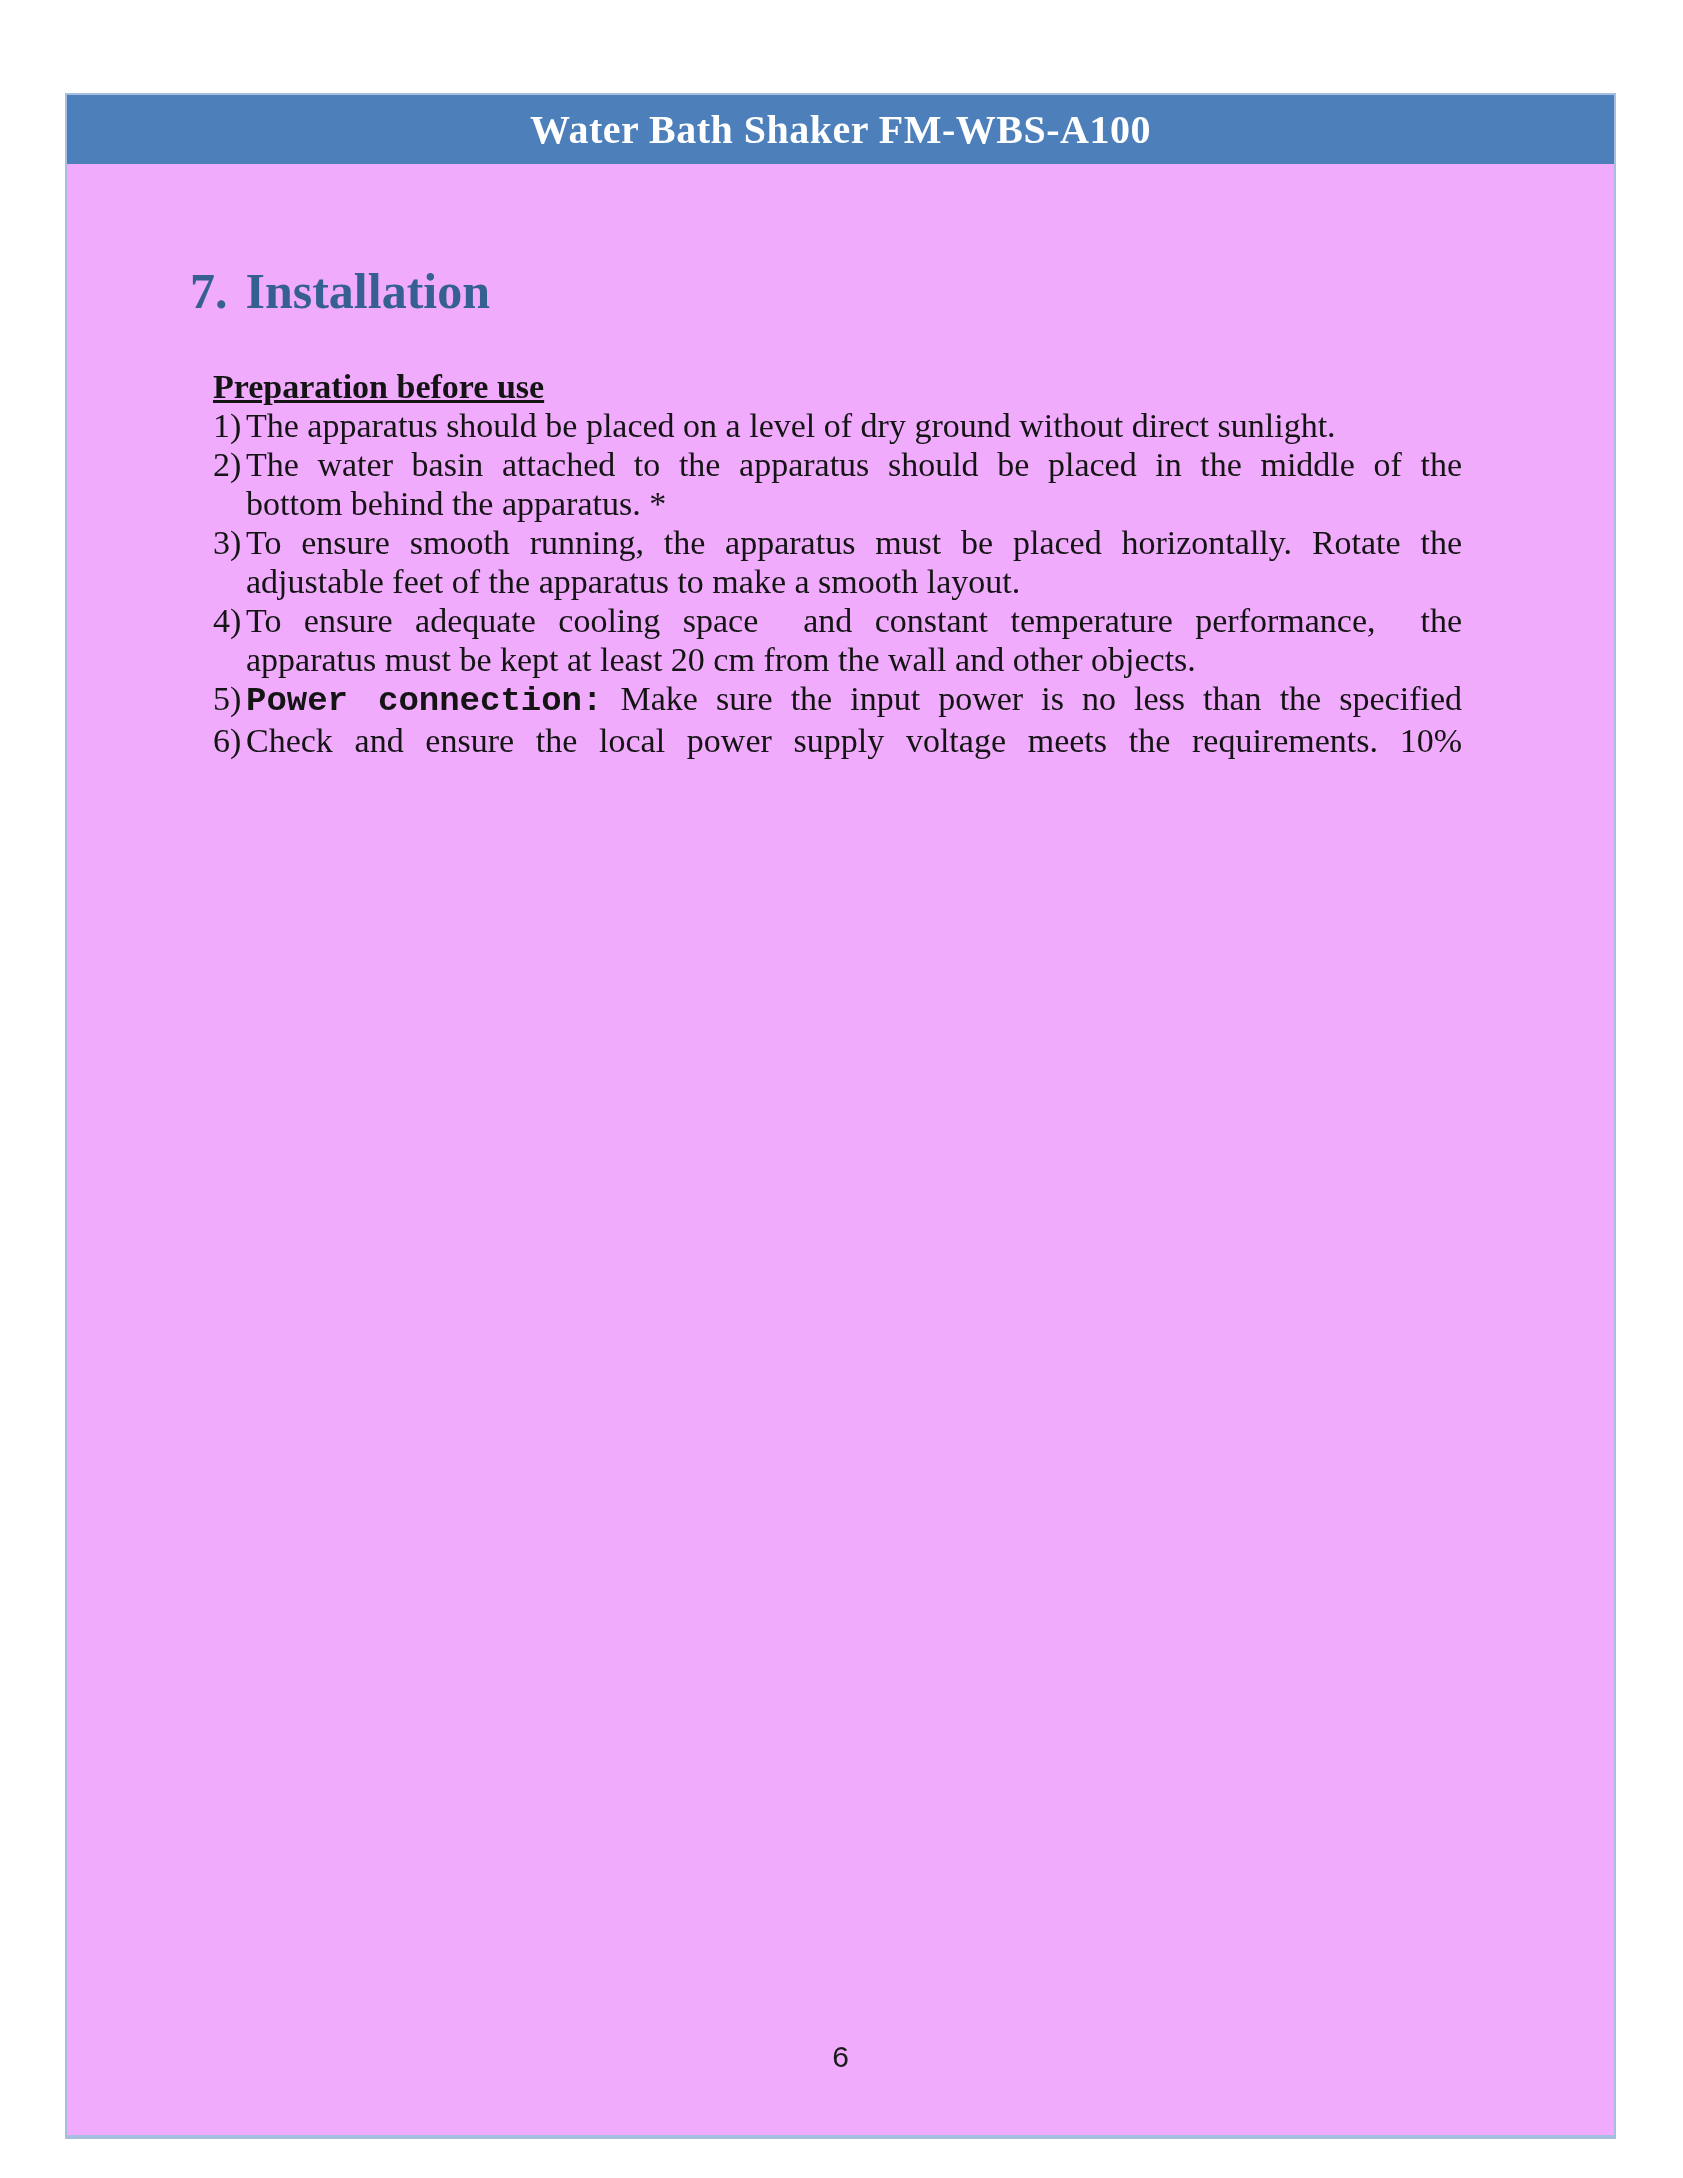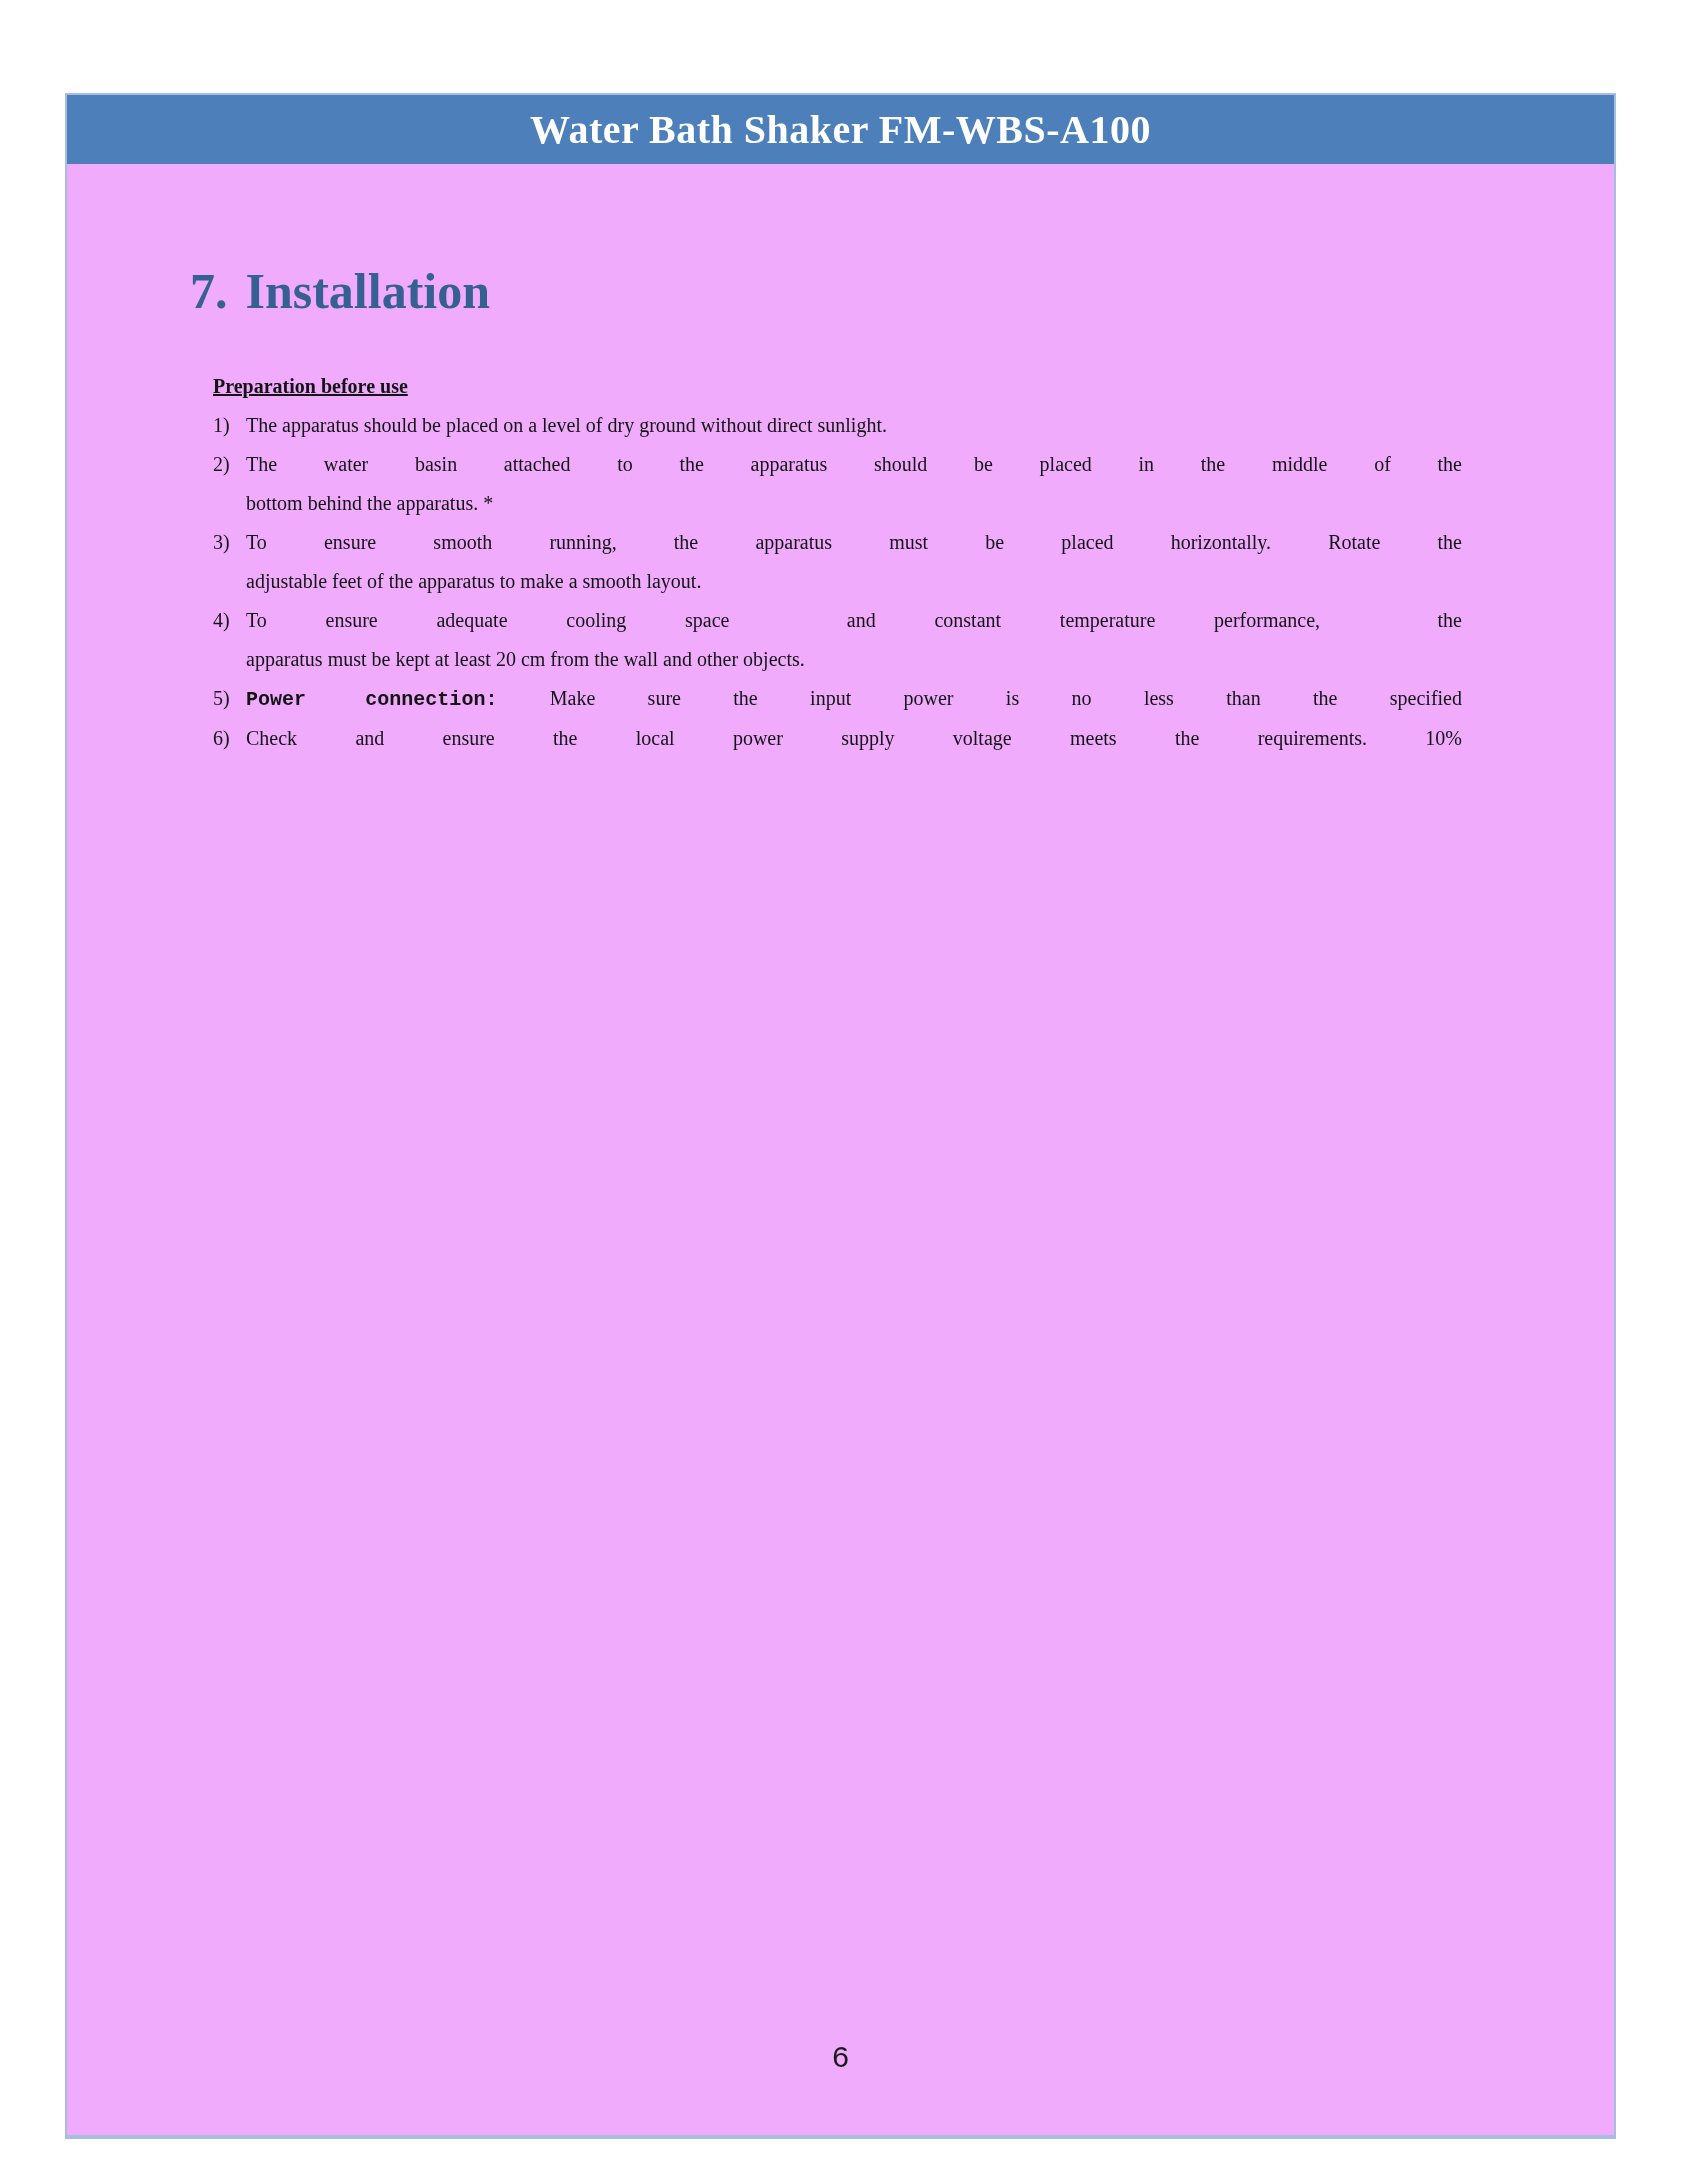--- a/index.html
+++ b/index.html
@@ -46,21 +46,21 @@
     color: #376092;
     font-size: 50px;
     font-weight: bold;
     line-height: 1.2;
   }
   .section-number { display: inline-block; margin-right: 18px; }
 
   .text-block {
     margin: 46px 0 0 146px;
     width: 1249px;
-    font-size: 20px;
+    font-size: 34px;
     line-height: 39px;
     color: #141414;
   }
 
   .subheading {
     font-weight: bold;
     text-decoration: underline;
   }
 
   .item { display: flex; }

